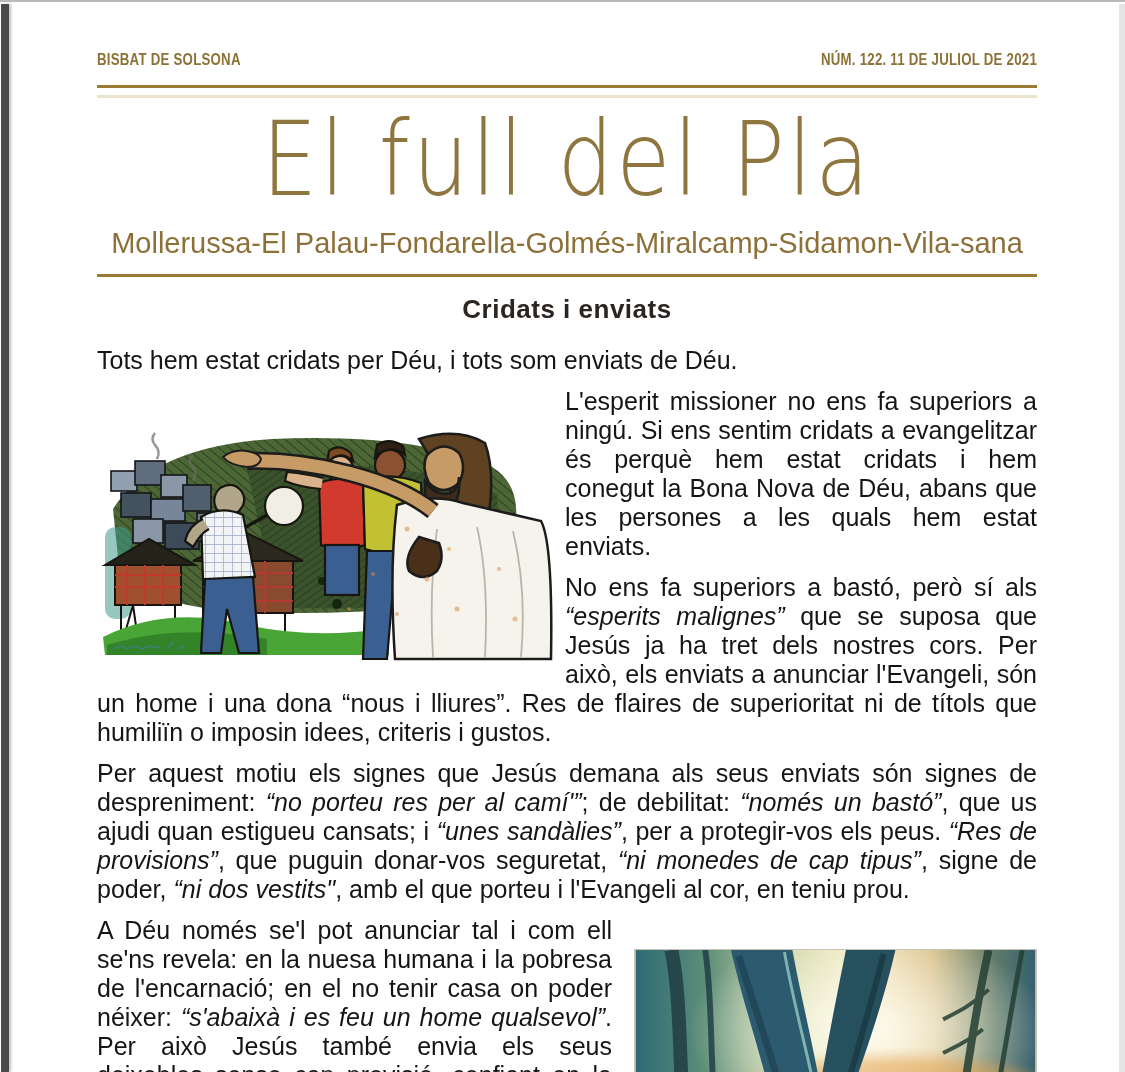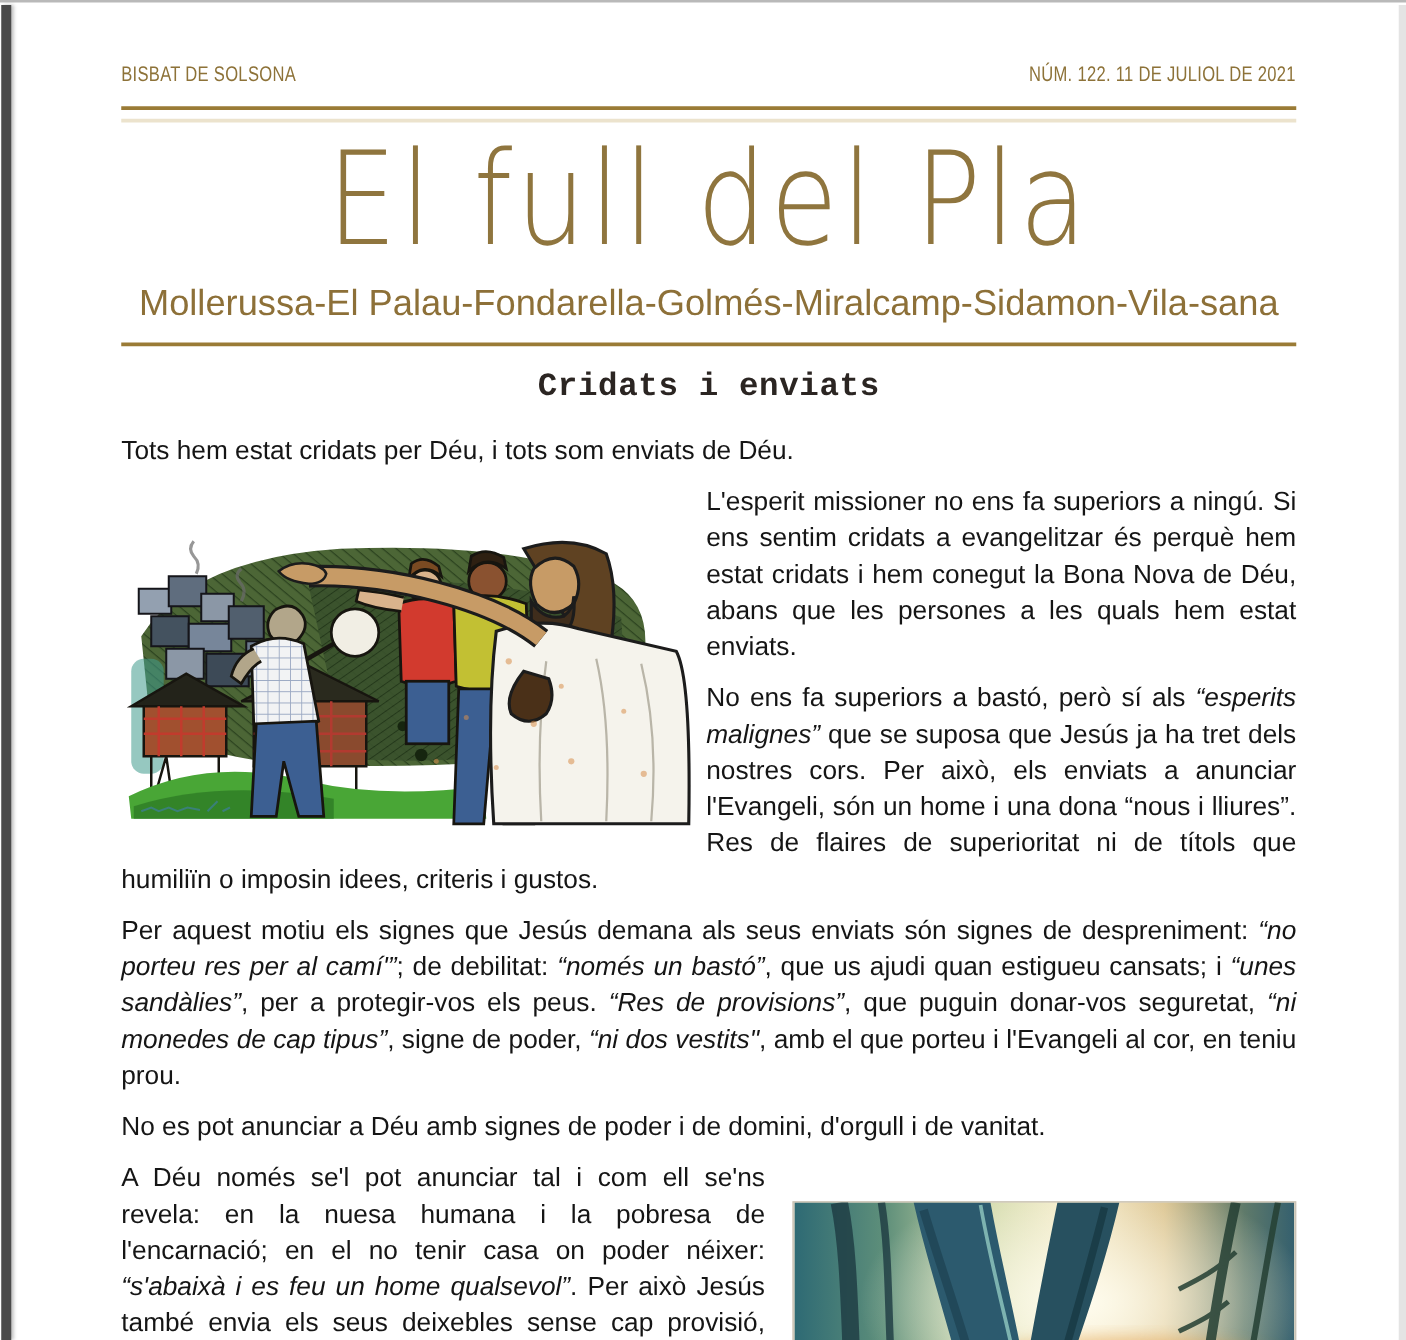--- a/index.html
+++ b/index.html
@@ -11,43 +11,43 @@
   
   .top-hairline{position:absolute;top:0;left:0;width:1125px;height:2px;background:#b9b9b9;}
   .left-strip{position:absolute;top:4px;left:1px;width:8px;height:1068px;background:#4a4a4a;box-shadow:2px 0 3px rgba(0,0,0,.25);}
   .right-strip{position:absolute;top:4px;right:0;width:6px;height:1068px;background:#e4e4e4;}
 
   .page{position:absolute;top:0;left:0;width:1125px;height:1072px;box-sizing:border-box;
         padding:0 88px 0 97px;overflow:hidden;}
 
   
   .masthead{margin-top:50px;display:flex;justify-content:space-between;align-items:center;
-            color:#8d7238;font-weight:normal;font-size:17px;letter-spacing:.3px;}
+            color:#8d7238;font-weight:bold;font-size:17px;letter-spacing:.3px;}
   .masthead .cond{display:inline-block;transform:scaleX(.78);}
   .masthead .cond.l{transform-origin:left center;}
   .masthead .cond.r{transform-origin:right center;}
 
   .rule{width:100%;}
   .rule-gold{height:3px;background:#9a7b36;}
   .rule-beige{height:3px;background:#ece3cd;}
   .r1{margin-top:15px;}
   .r2{margin-top:7px;}
   .r3{margin-top:14px;}
 
   .title-wrap{text-align:center;height:118px;margin-top:8px;}
   h1.title{display:inline-block;margin:0;font-family:"DejaVu Sans",sans-serif;font-weight:200;
            font-size:88px;line-height:112px;color:#8f753e;letter-spacing:3px;
            transform:scaleY(1.18);transform-origin:center 60%;}
   .subtitle{text-align:center;font-size:29px;line-height:34px;color:#8d7038;margin-top:2px;}
 
-  h2.heading{font-family:Liberation Mono, monospace;font-weight:bold;text-align:center;
+  h2.heading{font-family:Liberation Sans, sans-serif;font-weight:bold;text-align:center;
              font-size:26px;line-height:30px;color:#2b2522;margin:17px 0 22px 0;letter-spacing:.5px;}
 
   article{color:#151515;}
-  p.body-p{font-size:21px;line-height:29px;text-align:justify;margin:0 0 12px 0;}
+  p.body-p{font-size:25px;line-height:29px;text-align:justify;margin:0 0 12px 0;}
   p.body-p .it{font-style:italic;}
 
   .float-art{float:left;width:456px;height:252px;margin:22px 12px 6px 0;}
   .float-photo{float:right;width:403px;height:230px;margin:33px 0 0 22px;
                border:1px solid #c9c2b6;box-sizing:border-box;background:#dcd6c4;}
   .float-art svg,.float-photo svg{display:block;width:100%;height:100%;}
 </style>
 </head>
 <body>
 
@@ -183,21 +183,20 @@
           <circle cx="402" cy="160" r="2"></circle>
               <circle cx="418" cy="210" r="2.5"></circle>
               <circle cx="276" cy="165" r="2"></circle>
         </g>
         <path d="M16,240 l8,-3 6,3 8,-3 7,3 8,-3 10,2 m6,1 l8,-8 m4,8 l6,-3" fill="none" stroke="#3a8078" stroke-width="1.6"></path>
       </svg>
         </span><span>L'esperit missioner no ens fa superiors a ningú. Si ens sentim cridats a evangelitzar és perquè hem estat cridats i hem conegut la Bona Nova de Déu, abans que les persones a les quals hem estat enviats.</span></p>
 
     <p class="body-p"><span>No ens fa superiors a bastó, però sí als </span><span class="it">“esperits malignes”</span><span> que se suposa que Jesús ja ha tret dels nostres cors. Per això, els enviats a anunciar l'Evangeli, són un home i una dona “nous i lliures”. Res de flaires de superioritat ni de títols que humiliïn o imposin idees, criteris i gustos.</span></p>
     <p class="body-p"><span>Per aquest motiu els signes que Jesús demana als seus enviats són signes de despreniment: </span><span class="it">“no porteu res per al camí'”</span><span>; de debilitat: </span><span class="it">“només un bastó”</span><span>, que us ajudi quan estigueu cansats; i </span><span class="it">“unes sandàlies”</span><span>, per a protegir-vos els peus. </span><span class="it">“Res de provisions”</span><span>, que puguin donar-vos seguretat, </span><span class="it">“ni monedes de cap tipus”</span><span>, signe de poder, </span><span class="it">“ni dos vestits"</span><span>, amb el que porteu i l'Evangeli al cor, en teniu prou.</span></p>
-    <p class="body-p"><span>No es pot anunciar a Déu amb signes de poder i de domini, d'orgull i de vanitat.</span></p>
 
     <p class="body-p"><span class="float-photo">
           <svg viewBox="0 0 403 230" xmlns="http://www.w3.org/2000/svg">
         <defs>
           <linearGradient id="pbg" x1="0" y1="0" x2="1" y2="0">
             <stop offset="0" stop-color="#2e6a74"></stop>
                 <stop offset=".18" stop-color="#5e8f7a"></stop>
             <stop offset=".38" stop-color="#cfd8a8"></stop>
                 <stop offset=".56" stop-color="#f7ecca"></stop>
             <stop offset=".74" stop-color="#d9c089"></stop>

